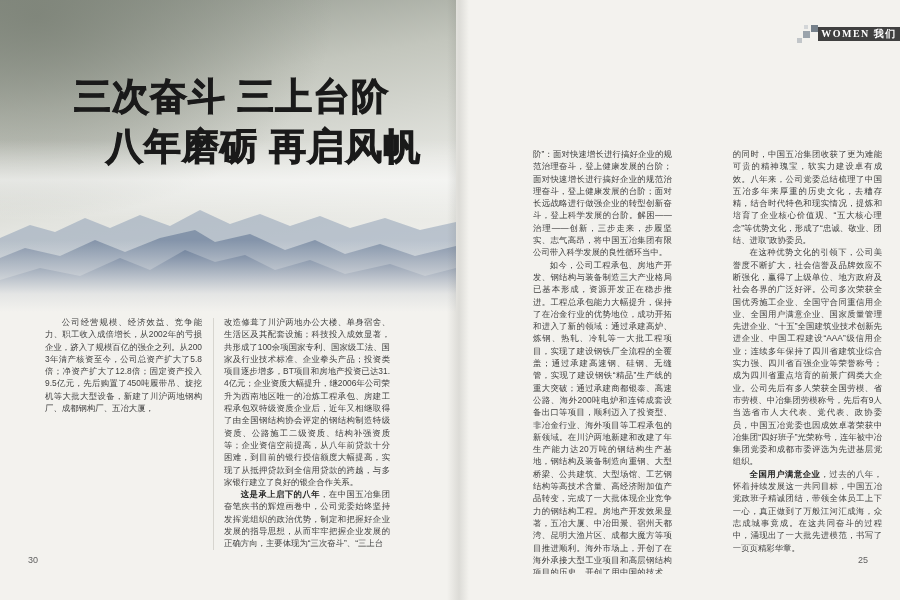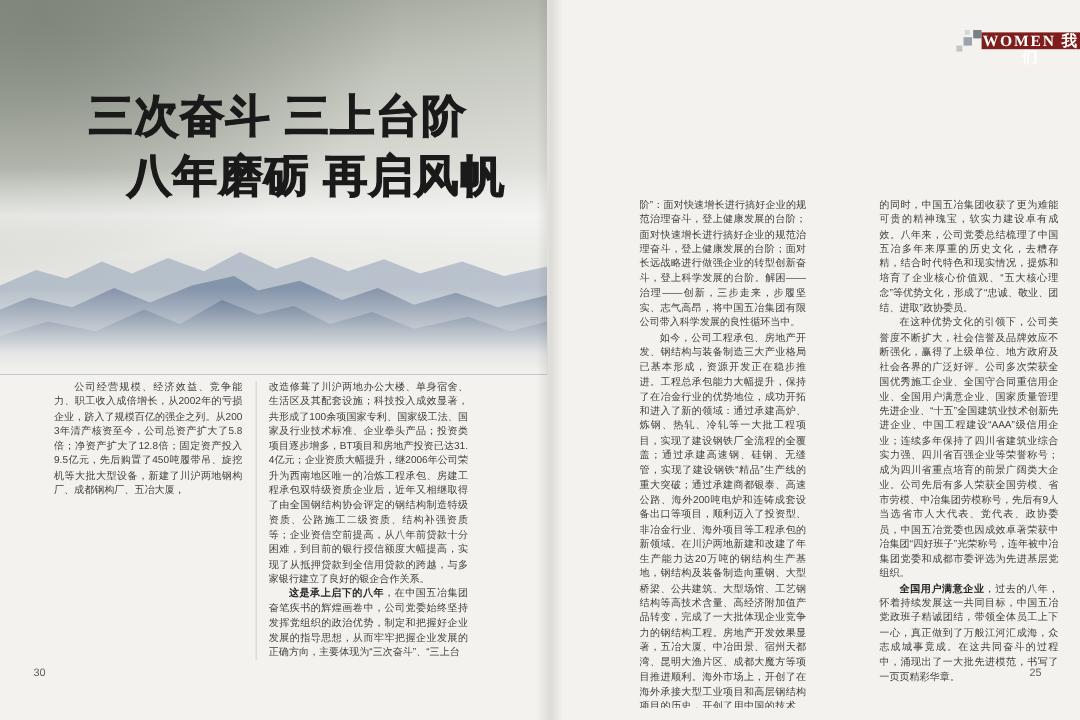--- a/index.html
+++ b/index.html
@@ -16,43 +16,43 @@
   .hero svg{display:block;width:100%;height:100%;}
   .hero-title{position:absolute;left:0;top:0;width:100%;color:#1a1a1a;
     font-weight:bold;-webkit-text-stroke:1px #1a1a1a;}
   .title-line{position:absolute;font-size:37px;letter-spacing:1px;white-space:nowrap;}
   .title-line.l1{left:74px;top:72px;text-align:right;}
   .title-line.l2{left:106px;top:122px;}
 
   
   .cols{position:absolute;display:flex;}
   .cols-left{left:45px;top:316px;width:346px;height:238px;overflow:hidden;}
-  .cols-right{left:533px;top:164px;width:349px;height:426px;overflow:hidden;gap:44px;}
+  .cols-right{left:533px;top:148px;width:349px;height:426px;overflow:hidden;gap:44px;}
   .col{overflow:hidden;}
   .cols-left .col.c0{width:157px;}
   .cols-left .col.c1{width:166px;}
   .cols-right .col.c0{width:160px;margin-right:17px;}
   .cols-right .col.c1{width:172px;}
   .col-divider{width:1px;background:#d7d5cf;margin:2px 10px 0 11px;height:232px;}
   .para{
     margin:0;text-indent:2em;text-align:justify;text-justify:inter-character;
     font-size:8.4px;line-height:12.3px;color:#3f3f3f;
     word-break:break-all;
   }
   .para.cont{text-indent:0;}
   .para .lead{font-weight:bold;color:#262626;}
 
   
   .gutter{position:absolute;left:447px;top:0;width:22px;height:600px;
     background:linear-gradient(90deg,rgba(70,70,62,0) 0%,rgba(70,70,62,0.10) 42%,rgba(70,70,62,0.13) 55%,rgba(70,70,62,0) 100%);}
 
   
   .badge-bar{position:absolute;left:818px;top:27px;width:82px;height:14px;
-    background:#7f1d1d;color:#ffffff;font-family:"Liberation Serif", serif;
-    font-size:13px;line-height:14px;letter-spacing:1.5px;text-align:center;font-weight:bold;}
+    background:#404040;color:#ffffff;font-family:"Liberation Serif", serif;
+    font-size:10px;line-height:14px;letter-spacing:1.5px;text-align:center;font-weight:bold;}
   .sq{position:absolute;}
   .sq-a{left:797px;top:38px;width:5px;height:5px;background:#c2c6c9;}
   .sq-b{left:803px;top:31px;width:7px;height:7px;background:#9aa3ab;}
   .sq-c{left:811px;top:25px;width:7px;height:7px;background:#76818b;}
   .sq-d{left:804px;top:25px;width:4px;height:4px;background:#d3d6d8;}
 
   
   .pagenum{position:absolute;font-size:9px;color:#5f5f5f;}
   .pagenum.pn-left{left:28px;top:555px;}
   .pagenum.pn-right{left:858px;top:555px;}

